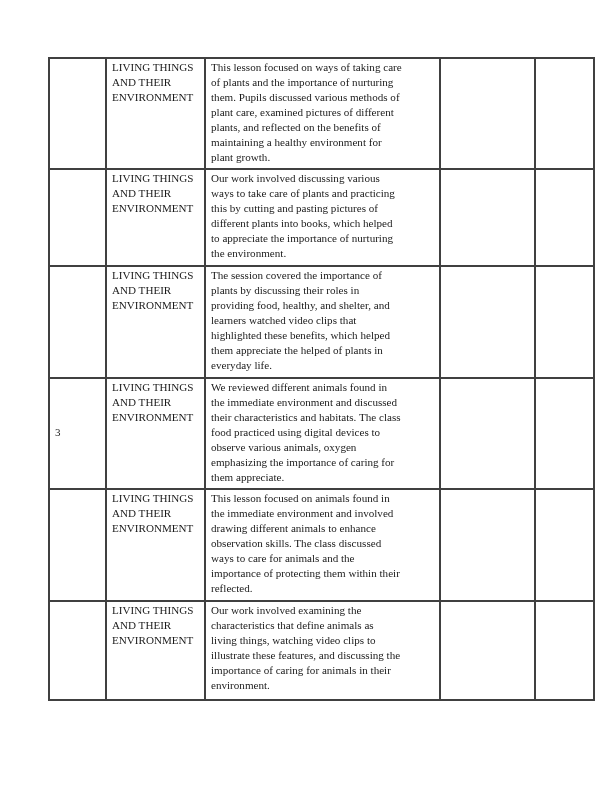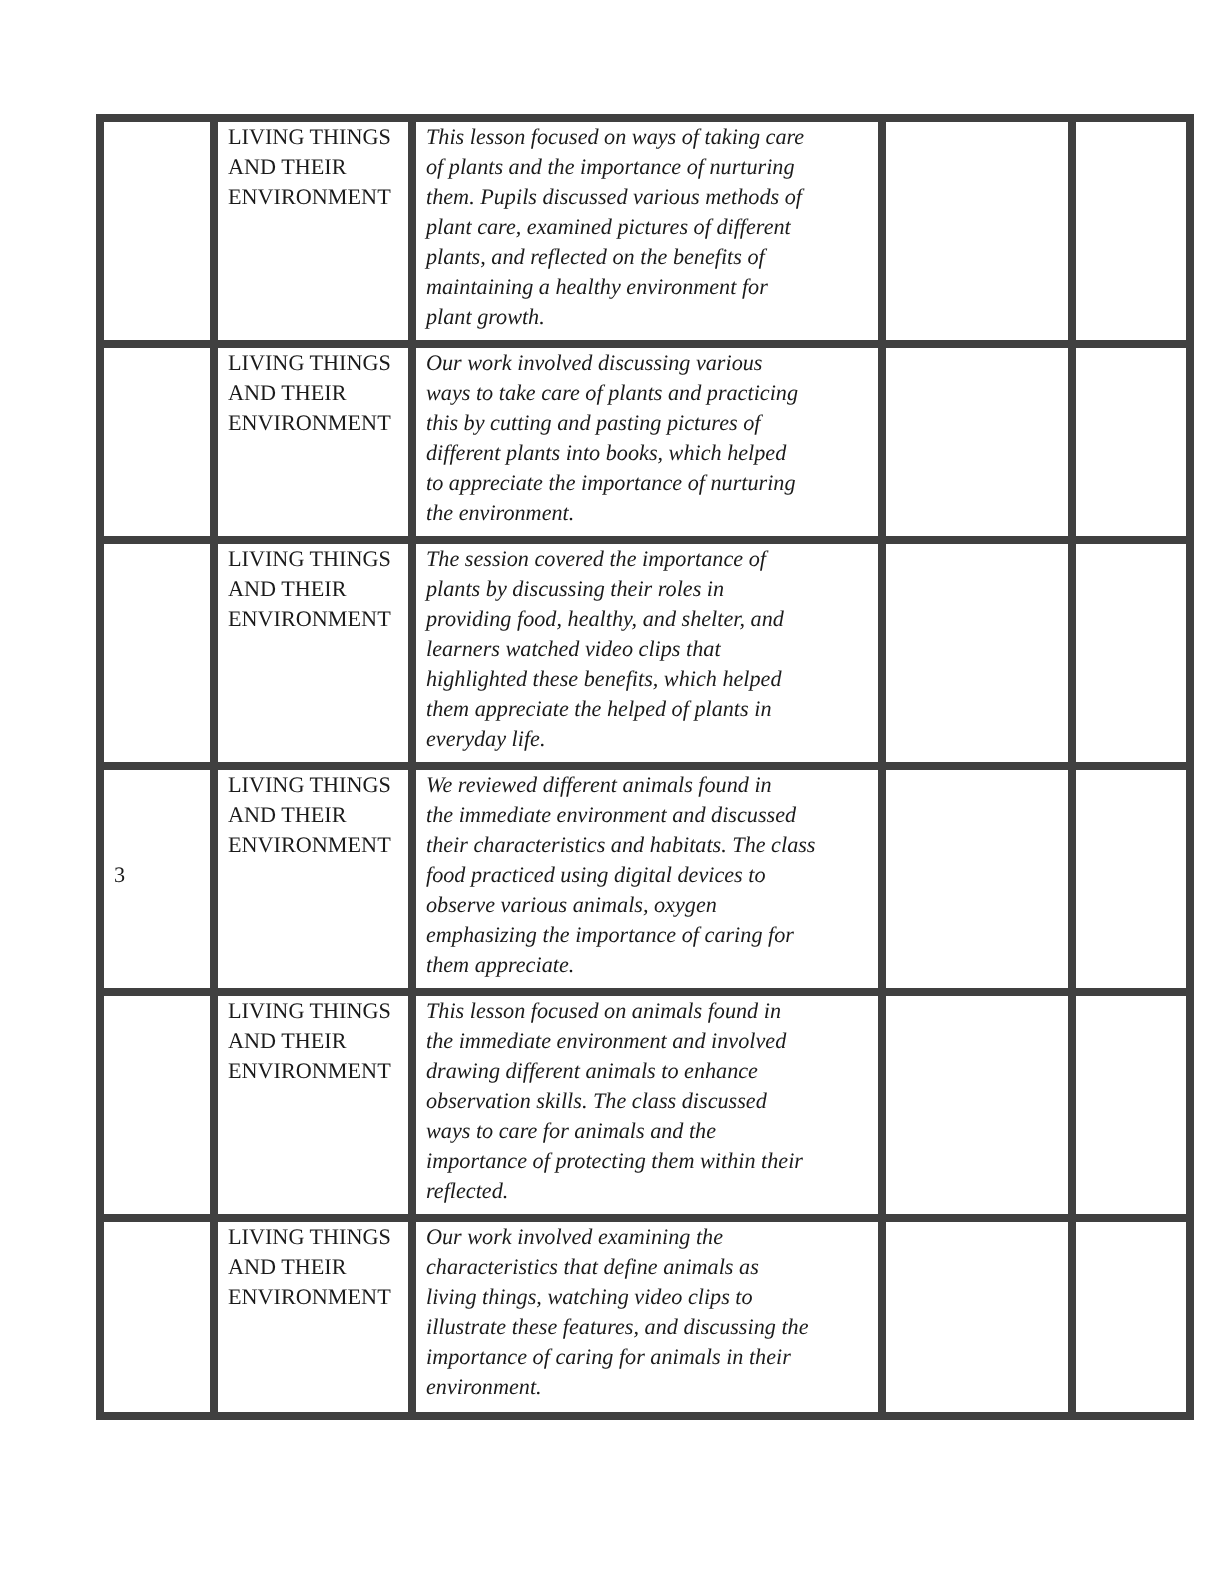--- a/index.html
+++ b/index.html
@@ -3,32 +3,32 @@
 <meta charset="utf-8">
 <style>
   html, body { margin:0; padding:0; background:#ffffff; }
   body { width:612px; height:792px; position:relative; overflow:hidden;
          font-family:"Liberation Serif", serif; color:#1a1a1a; }
   table.lesson-table {
     position:absolute; left:48px; top:57px;
     border-collapse:collapse; table-layout:fixed; width:545px;
   }
   table.lesson-table td {
-    border:4px solid #404040; vertical-align:top;
+    border:2px solid #404040; vertical-align:top;
     font-size:11.1px; line-height:15px; padding:1px 5px 3px 5px;
     word-wrap:break-word;
   }
   col.c-week { width:57px; }
   col.c-strand { width:99px; }
   col.c-desc { width:235px; }
   col.c-e1 { width:95px; }
   col.c-e2 { width:59px; }
   td.week-cell { vertical-align:middle !important; }
   td.strand-cell { padding-left:5px; }
-  td.desc-cell { padding-left:22px; padding-right:4px;font-style:italic; }
+  td.desc-cell { padding-left:22px; padding-right:4px; }
   .line { display:block; white-space:nowrap; }
 </style>
 </head>
 <body>
 
 <table class="lesson-table">
   <colgroup>
     <col class="c-week">
       <col class="c-strand">
       <col class="c-desc">

